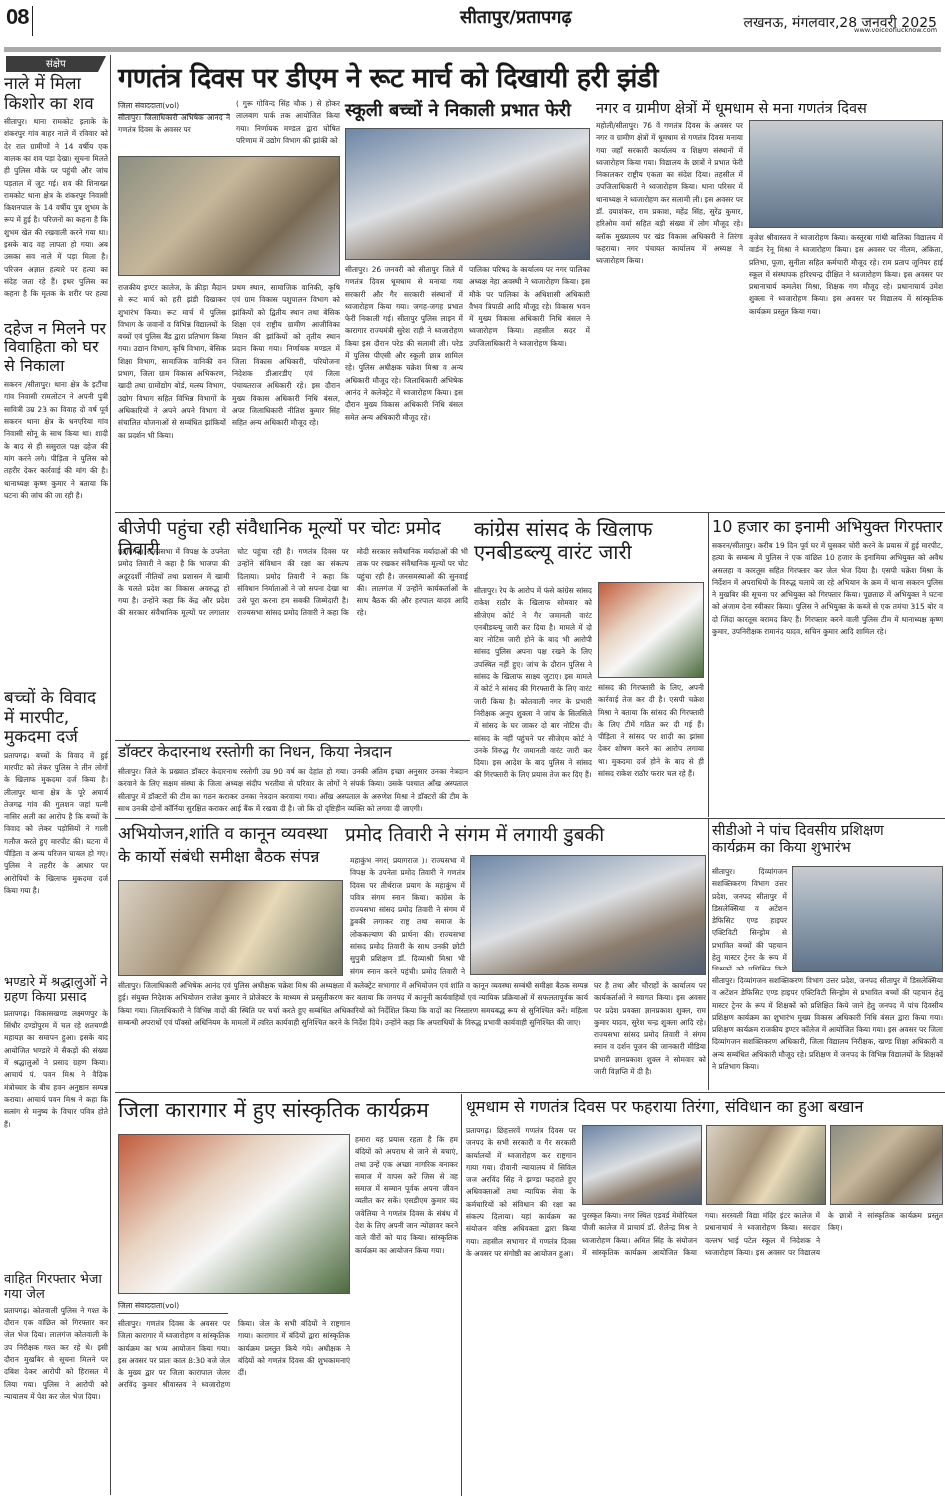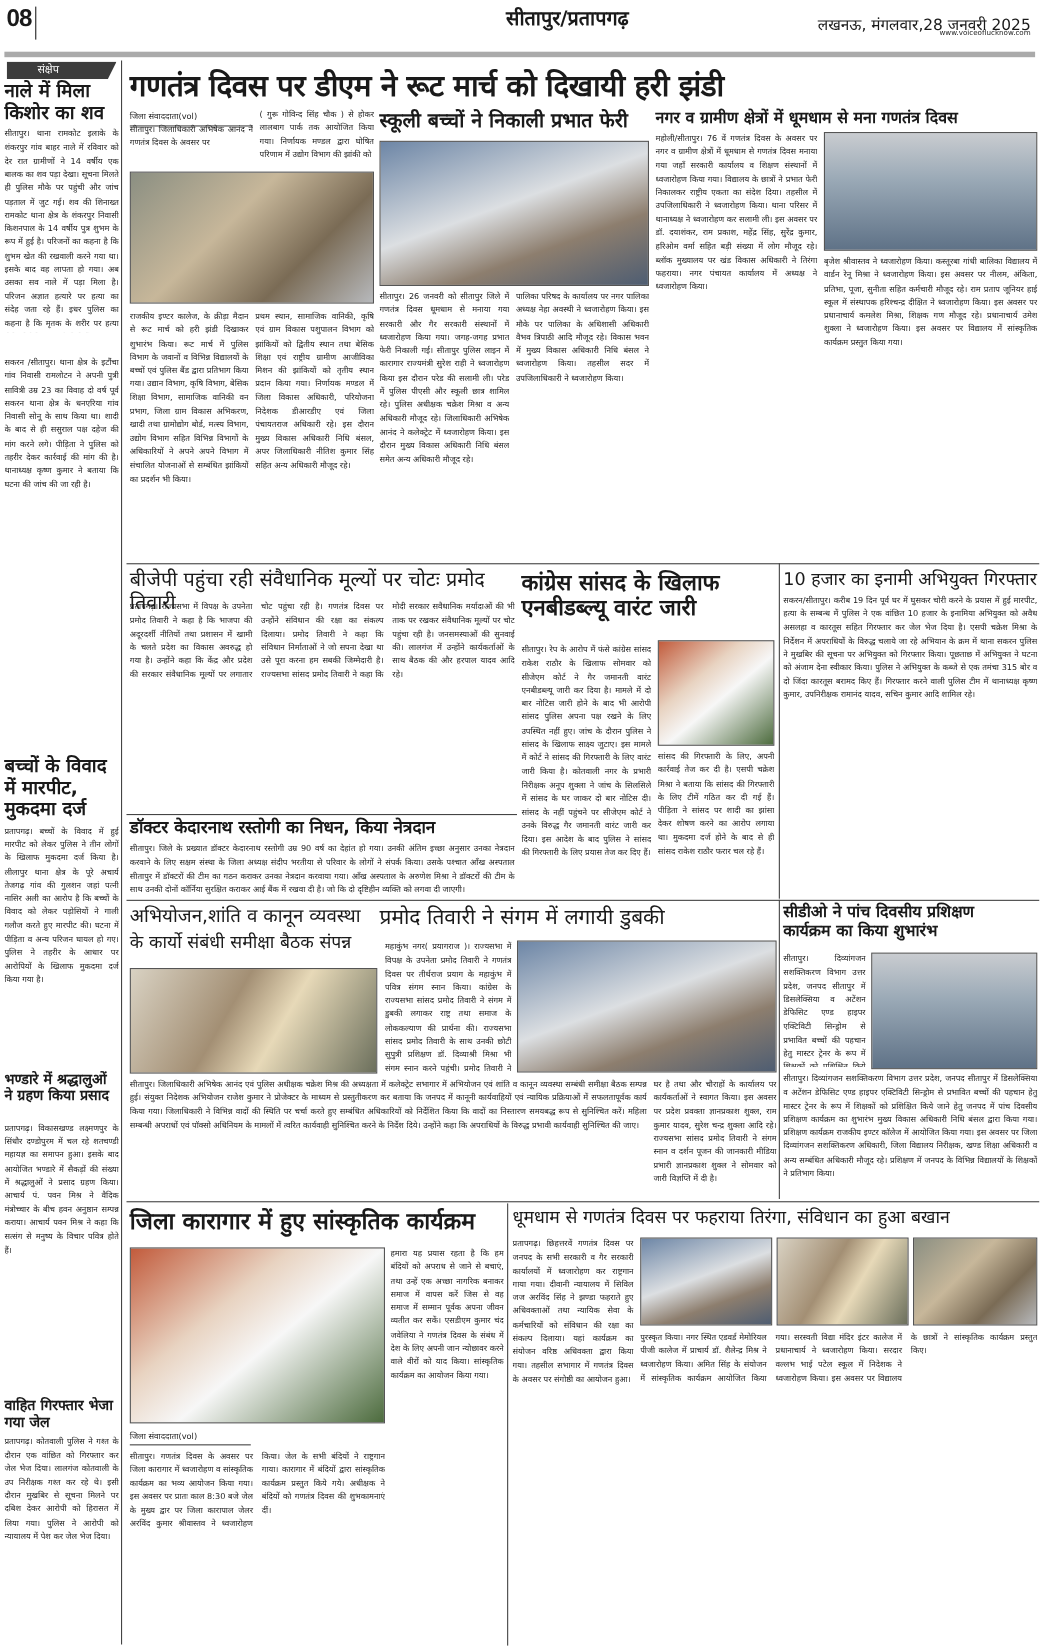--- a/index.html
+++ b/index.html
@@ -7,22 +7,22 @@
 .abs{position:absolute}
 .mast{left:0;top:0;width:945px;height:50px}
 .pg{left:6px;top:4px;font:bold 22px "Liberation Sans",sans-serif;letter-spacing:-1px}
 .pub{left:36px;top:2px;font:bold 24px "DejaVu Sans",sans-serif}
 .pub .ofw{color:#9a9a9a}
 .sect{left:460px;top:4px;font:bold 18px "DejaVu Sans",sans-serif}
 .date{right:8px;top:12px;font-size:14px}
 .site{right:8px;top:26px;font-size:6.5px}
 .bar{left:4px;top:47px;width:937px;height:5px;background:#aaa}
 .vsep{left:110px;top:55px;width:1px;height:1440px;background:#444}
-.tag{left:6px;top:56px;width:100px;height:16px;background:#3c3c3c;color:#fff;font-size:10px;padding-left:28px;line-height:16px;clip-path:polygon(0 0,100% 0,92% 100%,0 100%)}
-h2.bh{font-weight:bold;line-height:1.15}
+.tag{left:6px;top:56px;width:100px;height:16px;background:#3c3c3c;color:#fff;font-size:10px;padding-left:40px;line-height:16px;clip-path:polygon(0 0,100% 0,92% 100%,0 100%)}
+h2.bh{font-weight:normal;line-height:1.15}
 .body{font-size:7.4px;line-height:12.3px;color:#222;text-align:justify;overflow:hidden}
 .photo{background:linear-gradient(135deg,#8b8f82,#c7b79a 40%,#7a6b55 70%,#b7b9bc);border:1px solid #555}
 .photo.b{background:linear-gradient(160deg,#6d86a6,#dcdfe2 45%,#8d7e6e 70%,#4e5d72)}
 .photo.c{background:linear-gradient(120deg,#d9d2c3,#a38f74 40%,#e7d9b8 60%,#6b6f5c)}
 .photo.d{background:linear-gradient(180deg,#c9ccd0,#9aa9b6 40%,#5f7287 100%)}
 .photo.e{background:linear-gradient(140deg,#c25b3c,#e8d3c1 35%,#f7f7f7 55%,#4c6b3d)}
 .hline{height:1px;background:#444}
 </style>
 </head>
 <body>
@@ -36,29 +36,30 @@
 </div>
 <div class="abs bar"></div>
 <div class="abs vsep"></div>
 
 <div class="abs tag">संक्षेप</div>
 <div class="abs" style="left:4px;top:74px;width:104px">
   <h2 class="bh" style="font-size:17px">नाले में मिला किशोर का शव</h2>
   <div class="body" style="height:186px;margin-top:3px">सीतापुर। थाना रामकोट इलाके के शंकरपुर गांव बाहर नाले में रविवार को देर रात ग्रामीणों ने 14 वर्षीय एक बालक का शव पड़ा देखा। सूचना मिलते ही पुलिस मौके पर पहुंची और जांच पड़ताल में जुट गई। शव की शिनाख्त रामकोट थाना क्षेत्र के शंकरपुर निवासी किशनपाल के 14 वर्षीय पुत्र शुभम के रूप में हुई है। परिजनों का कहना है कि शुभम खेत की रखवाली करने गया था। इसके बाद वह लापता हो गया। अब उसका सव नाले में पड़ा मिला है। परिजन अज्ञात हत्यारे पर हत्या का संदेह जता रहे हैं। इधर पुलिस का कहना है कि मृतक के शरीर पर हत्या जैसे कोई निशान नहीं मिले हैं। मृत्यु का कारण स्पष्ट करने के लिए शव का पोस्टमार्टम कराया गया है। पोस्टमार्टम रिपोर्ट आने के बाद कार्यवाही आगे बढ़ाई जाएगी।</div>
 </div>
 <div class="abs" style="left:4px;top:320px;width:104px">
+  <h2 class="bh" style="font-size:16px">दहेज न मिलने पर विवाहिता को घर से निकाला</h2>
   <div class="body" style="height:280px;margin-top:4px">सकरन /सीतापुर। थाना क्षेत्र के इटौंंचा गांव निवासी रामलोटन ने अपनी पुत्री सावित्री उम्र 23 का विवाह दो वर्ष पूर्व सकरन थाना क्षेत्र के धनएरिया गांव निवासी सोनू के साथ किया था। शादी के बाद से ही ससुराल पक्ष दहेज की मांग करने लगे। पीड़िता ने पुलिस को तहरीर देकर कार्रवाई की मांग की है। थानाध्यक्ष कृष्ण कुमार ने बताया कि घटना की जांच की जा रही है।</div>
 </div>
 <div class="abs" style="left:4px;top:688px;width:104px">
   <h2 class="bh" style="font-size:17px">बच्चों के विवाद में मारपीट, मुकदमा दर्ज</h2>
   <div class="body" style="height:262px;margin-top:3px">प्रतापगढ़। बच्चों के विवाद में हुई मारपीट को लेकर पुलिस ने तीन लोगों के खिलाफ मुकदमा दर्ज किया है। लीलापुर थाना क्षेत्र के पूरे अचार्य तेजगढ़ गांव की गुलशन जहां पत्नी नासिर अली का आरोप है कि बच्चों के विवाद को लेकर पड़ोसियों ने गाली गलौज करते हुए मारपीट की। घटना में पीड़िता व अन्य परिजन घायल हो गए। पुलिस ने तहरीर के आधार पर आरोपियों के खिलाफ मुकदमा दर्ज किया गया है।</div>
 </div>
 <div class="abs" style="left:4px;top:975px;width:104px">
   <h2 class="bh" style="font-size:13px">भण्डारे में श्रद्धालुओं ने ग्रहण किया प्रसाद</h2>
-  <div class="body" style="height:255px;margin-top:15px">प्रतापगढ़। विकासखण्ड लक्ष्मणपुर के सिंधौर दण्डोपुरम में चल रहे शतचण्डी महायज्ञ का समापन हुआ। इसके बाद आयोजित भण्डारे में सैकड़ों की संख्या में श्रद्धालुओं ने प्रसाद ग्रहण किया। आचार्य पं. पवन मिश्र ने वैदिक मंत्रोच्चार के बीच हवन अनुष्ठान सम्पन्न कराया। आचार्य पवन मिश्र ने कहा कि सत्संग से मनुष्य के विचार पवित्र होते हैं।</div>
+  <div class="body" style="height:255px;margin-top:3px">प्रतापगढ़। विकासखण्ड लक्ष्मणपुर के सिंधौर दण्डोपुरम में चल रहे शतचण्डी महायज्ञ का समापन हुआ। इसके बाद आयोजित भण्डारे में सैकड़ों की संख्या में श्रद्धालुओं ने प्रसाद ग्रहण किया। आचार्य पं. पवन मिश्र ने वैदिक मंत्रोच्चार के बीच हवन अनुष्ठान सम्पन्न कराया। आचार्य पवन मिश्र ने कहा कि सत्संग से मनुष्य के विचार पवित्र होते हैं।</div>
 </div>
 <div class="abs" style="left:4px;top:1272px;width:104px">
   <h2 class="bh" style="font-size:13px">वाहित गिरफ्तार भेजा गया जेल</h2>
   <div class="body" style="height:180px;margin-top:3px">प्रतापगढ़। कोतवाली पुलिस ने गश्त के दौरान एक वांछित को गिरफ्तार कर जेल भेज दिया। लालगंज कोतवाली के उप निरीक्षक गश्त कर रहे थे। इसी दौरान मुखबिर से सूचना मिलने पर दबिश देकर आरोपी को हिरासत में लिया गया। पुलिस ने आरोपी को न्यायालय में पेश कर जेल भेज दिया।</div>
 </div>
 
 <h1 class="abs bh" style="left:118px;top:58px;width:825px;font-size:27px;letter-spacing:-0.5px">गणतंत्र दिवस पर डीएम ने रूट मार्च को दिखायी हरी झंडी</h1>
 <div class="abs" style="left:118px;top:100px;width:112px;font-size:7.5px;border-bottom:1px solid #444;padding-bottom:4px">जिला संवाददाता(vol)</div>
 <div class="abs body" style="left:118px;top:112px;width:112px;height:28px">सीतापुर। जिलाधिकारी अभिषेक आनंद ने गणतंत्र दिवस के अवसर पर</div>
 <div class="abs body" style="left:236px;top:98px;width:104px;height:54px">( गुरू गोविन्द सिंह चौक ) से होकर लालबाग पार्क तक आयोजित किया गया। निर्णायक मण्डल द्वारा घोषित परिणाम में उद्योग विभाग की झांकी को</div>

